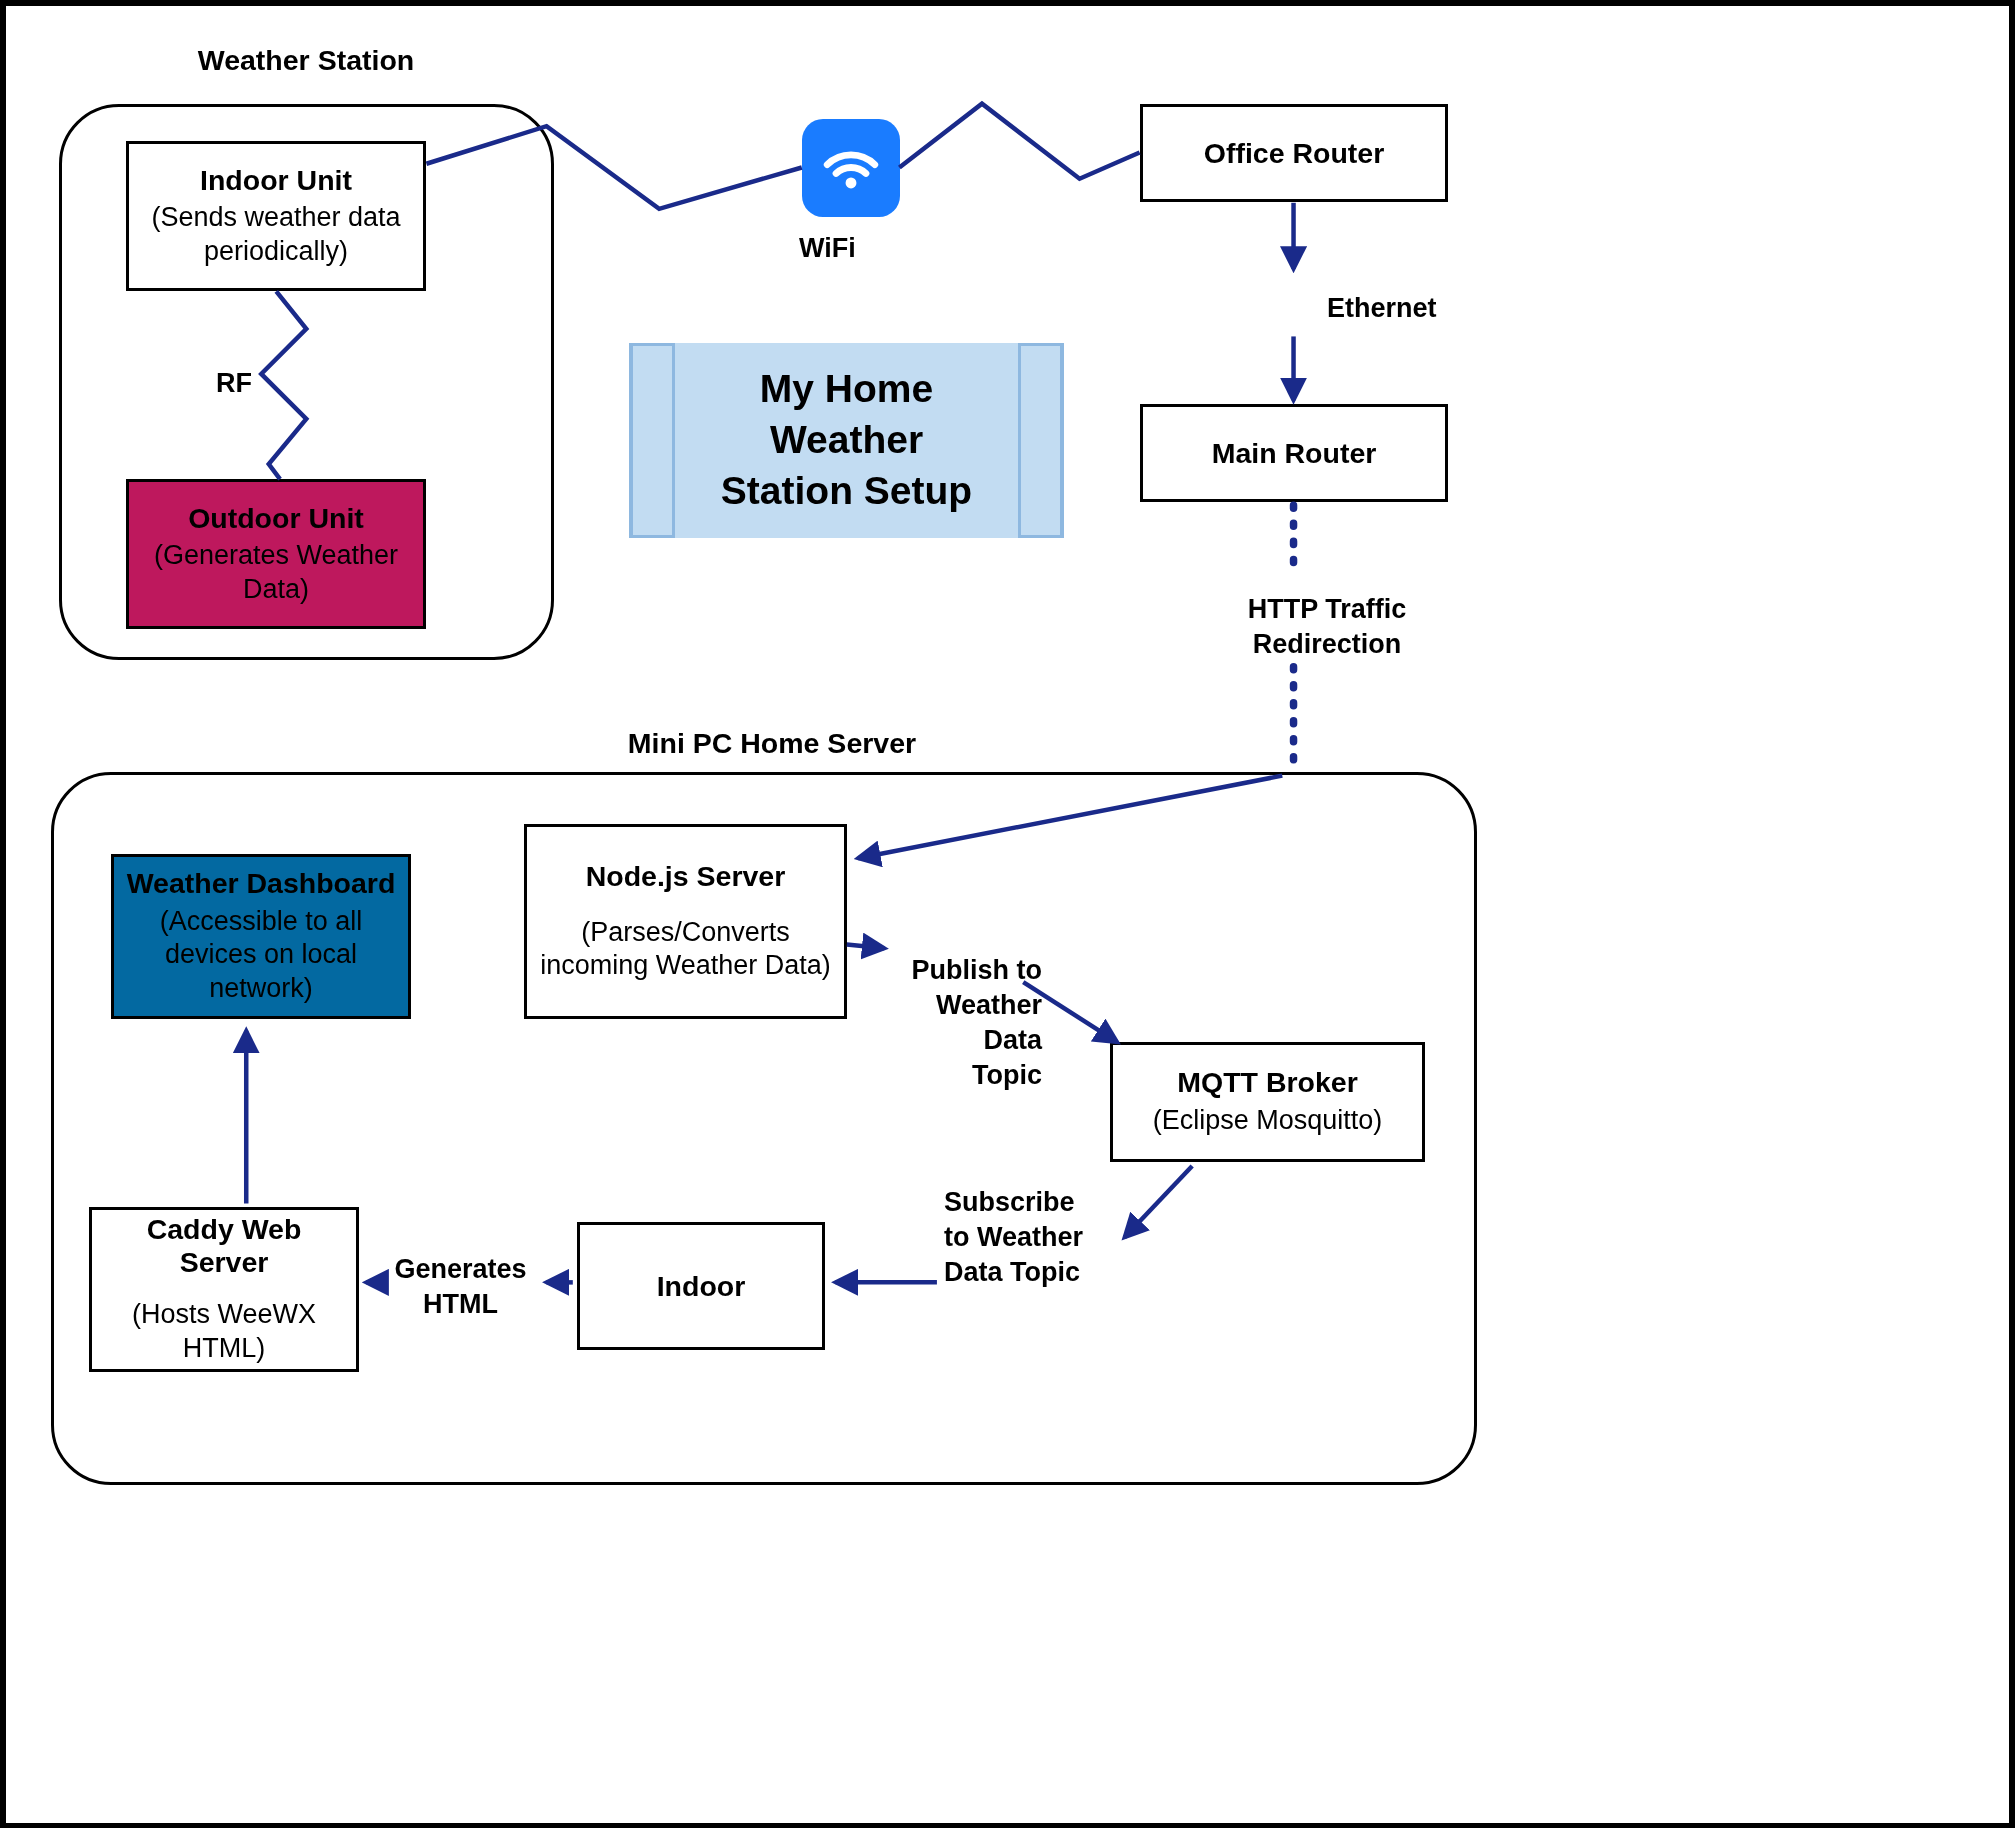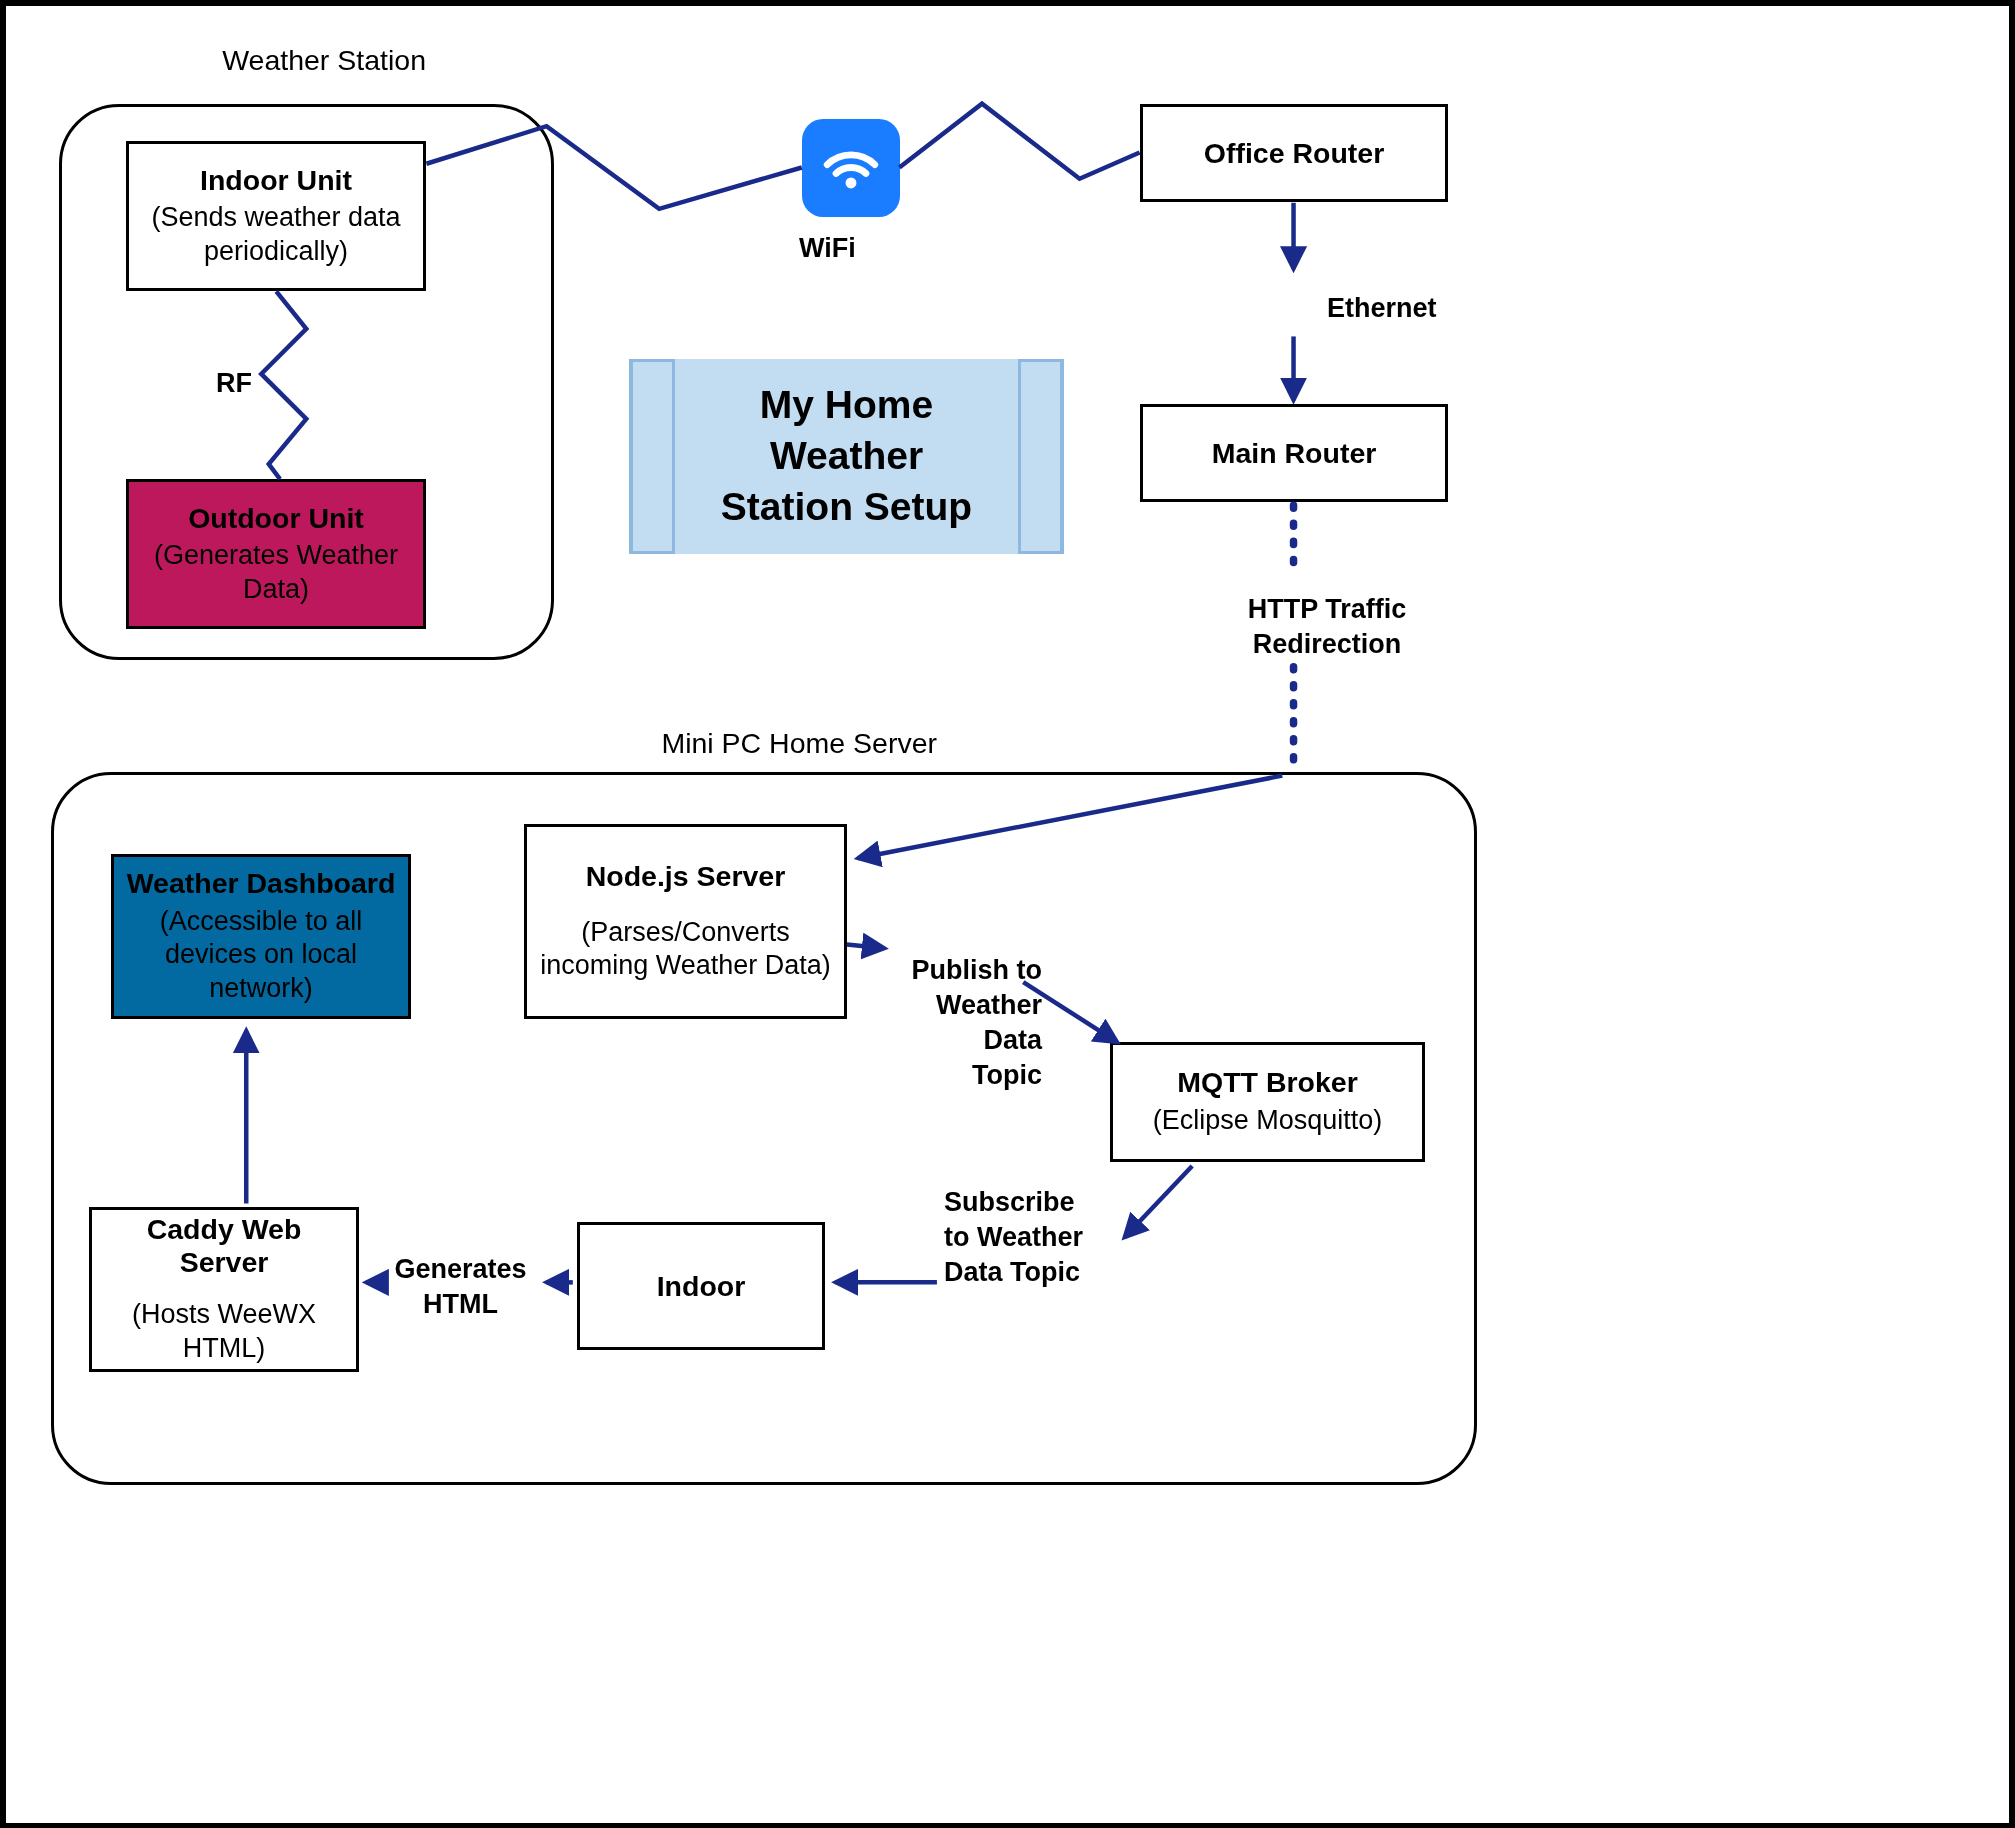--- a/index.html
+++ b/index.html
@@ -31,22 +31,22 @@
   .group {
     position: absolute;
     border: 3px solid #000;
     border-radius: 60px;
     box-sizing: border-box;
     background: transparent;
   }
   .label {
     position: absolute;
     font-size: 28.5px;
-    font-weight: normal;
-    text-align: right;
+    font-weight: bold;
+    text-align: center;
     color: #000;
   }
   .title-box {
     position: absolute;
     background: #c2dcf2;
     border-left: 4.5px solid #8eb8e0;
     border-right: 4.5px solid #8eb8e0;
     box-sizing: border-box;
     display: flex;
     align-items: center;
@@ -137,21 +137,21 @@
 
   <div class="wifi-icon" style="left:796px; top:113px;">
     <svg width="68" height="68" viewBox="0 0 100 100">
       <path d="M 15 45 A 50 50 0 0 1 85 45" stroke="#fff" stroke-width="10" fill="none" stroke-linecap="round"></path>
       <path d="M 28 58 A 32 32 0 0 1 72 58" stroke="#fff" stroke-width="10" fill="none" stroke-linecap="round"></path>
       <circle cx="50" cy="72" r="8" fill="#fff"></circle>
     </svg>
   </div>
   <div class="edge-label" style="left:793px; top:225px;">WiFi</div>
 
-  <div class="title-box" style="left:623px; top:353px; width:435px; height:195px;">
+  <div class="title-box" style="left:623px; top:337px; width:435px; height:195px;">
     <div class="title-text" style="white-space:pre-line;">My Home Weather
 Station Setup</div>
   </div>
 
   <div class="box" style="left:1134px; top:98px; width:308px; height:98px;">
     <div class="bold-line">Office Router</div>
   </div>
 
   <div class="edge-label" style="left:1321px; top:285px;">Ethernet</div>
 

